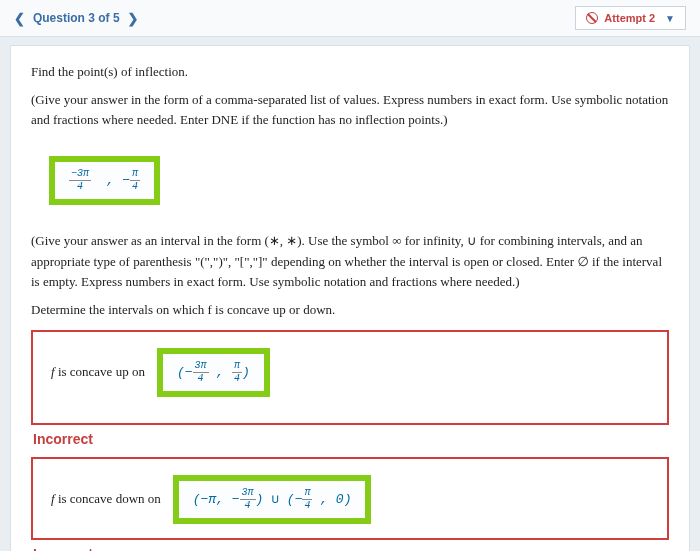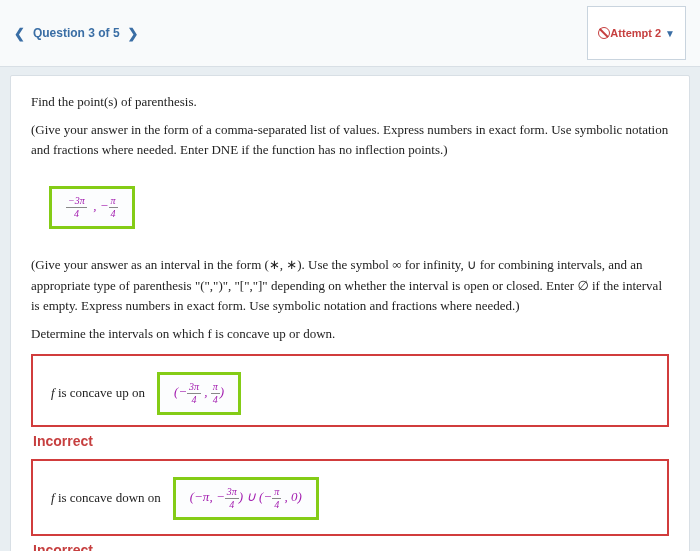--- a/index.html
+++ b/index.html
@@ -1,27 +1,27 @@
 <!DOCTYPE html>
 <html><head>
 <meta charset="utf-8">
 <style>
 * { box-sizing: border-box; margin: 0; padding: 0; }
 body { font-family: Georgia, 'Times New Roman', serif; background: #e8eef2; color: #222; font-size: 13px; width: 700px; height: 551px; overflow: hidden; }
 .topbar { display: flex; justify-content: space-between; align-items: center; padding: 6px 14px; background: #f8fafb; border-bottom: 1px solid #d8dfe5; }
 .nav { display: flex; align-items: center; gap: 8px; color: #3a6ea5; font-family: Arial, sans-serif; font-size: 12px; font-weight: 600; }
 .chev { font-size: 13px; color: #3a6ea5; cursor: pointer; }
-.attempt-btn { display: flex; align-items: center; border: 1px solid #c9d4de; background: #fff; padding: 20px 10px; font-family: Arial, sans-serif; font-size: 11px; font-weight: 700; color: #c63f3f; cursor: pointer; }
+.attempt-btn { display: flex; align-items: center; gap: 6px; border: 1px solid #c9d4de; background: #fff; padding: 5px 10px; font-family: Arial, sans-serif; font-size: 11px; font-weight: 700; color: #c63f3f; cursor: pointer; }
 .attempt-btn .ban { width: 12px; height: 12px; border: 1.5px solid #c63f3f; border-radius: 50%; position: relative; display: inline-block; }
 .attempt-btn .ban::after { content: ""; position: absolute; width: 12px; height: 1.5px; background: #c63f3f; top: 4.2px; left: -1px; transform: rotate(45deg); }
 .attempt-btn .caret { color: #3a6ea5; font-size: 10px; margin-left: 4px; }
 .card { background: #fff; margin: 8px 10px; border: 1px solid #d8dfe5; border-radius: 2px; padding: 16px 20px; height: 520px; }
 .ptext { line-height: 1.55; margin-bottom: 8px; }
 .row { display: flex; align-items: center; gap: 12px; margin: 26px 0 26px 18px; }
-.mathbox { border: 3px solid #84cc16; background: #fcfdfe; padding: 7px 14px; min-width: 80px; font-style: italic; color: #a21caf; font-family: Liberation Serif, serif; }
+.mathbox { border: 6px solid #84cc16; background: #fcfdfe; padding: 7px 14px; min-width: 80px; font-style: italic; color: #0369a1; font-family: Liberation Mono, monospace; }
 .frac { display: inline-block; vertical-align: middle; text-align: center; font-size: 10px; line-height: 1; }
 .frac .n { display: block; border-bottom: 1px solid #888; padding: 0 2px 1px; }
 .frac .d { display: block; padding-top: 1px; }
 .badbox { border: 2px solid #d13c3c; padding: 12px 14px 6px; margin-top: 10px; }
 .incorrect { color: #c63f3f; font-family: Arial, sans-serif; font-size: 14px; font-weight: 600; margin: 6px 0 8px 2px; }
 .label-i { font-style: italic; }
 </style>
 </head>
 <body>
 
@@ -33,35 +33,35 @@
   </div>
   <button class="attempt-btn">
     <span class="ban"></span>
     <span>Attempt 2</span>
     <span class="caret">▼</span>
   </button>
 </div>
 
 <div class="card">
 
-  <p class="ptext">Find the point(s) of parenthesis.</p>
+  <p class="ptext">Find the point(s) of inflection.</p>
   <p class="ptext">(Give your answer in the form of a comma-separated list of values. Express numbers in exact form. Use symbolic notation and fractions where needed. Enter DNE if the function has no inflection points.)</p>
 
   <div class="row">
     <div class="mathbox">
       <span class="frac"><span class="n">−3π</span><span class="d">4</span></span>
       &nbsp;,&nbsp;−<span class="frac"><span class="n">π</span><span class="d">4</span></span>
     </div>
   </div>
 
   <p class="ptext">(Give your answer as an interval in the form (∗, ∗). Use the symbol ∞ for infinity, ∪ for combining intervals, and an appropriate type of parenthesis "(",")", "[","]" depending on whether the interval is open or closed. Enter ∅ if the interval is empty. Express numbers in exact form. Use symbolic notation and fractions where needed.)</p>
   <p class="ptext">Determine the intervals on which  f  is concave up or down.</p>
 
   <div class="badbox">
-    <div class="row" style="margin:4px 0 4px 4px">
+    <div class="row" style="margin:4px 0 20px 4px">
       <span><span class="label-i">f </span><span> is concave up on</span></span>
       <div class="mathbox">
         (−<span class="frac"><span class="n">3π</span><span class="d">4</span></span> , <span class="frac"><span class="n">π</span><span class="d">4</span></span>)
       </div>
     </div>
   </div>
   <div class="incorrect">Incorrect</div>
 
   <div class="badbox">
     <div class="row" style="margin:4px 0 8px 4px">

